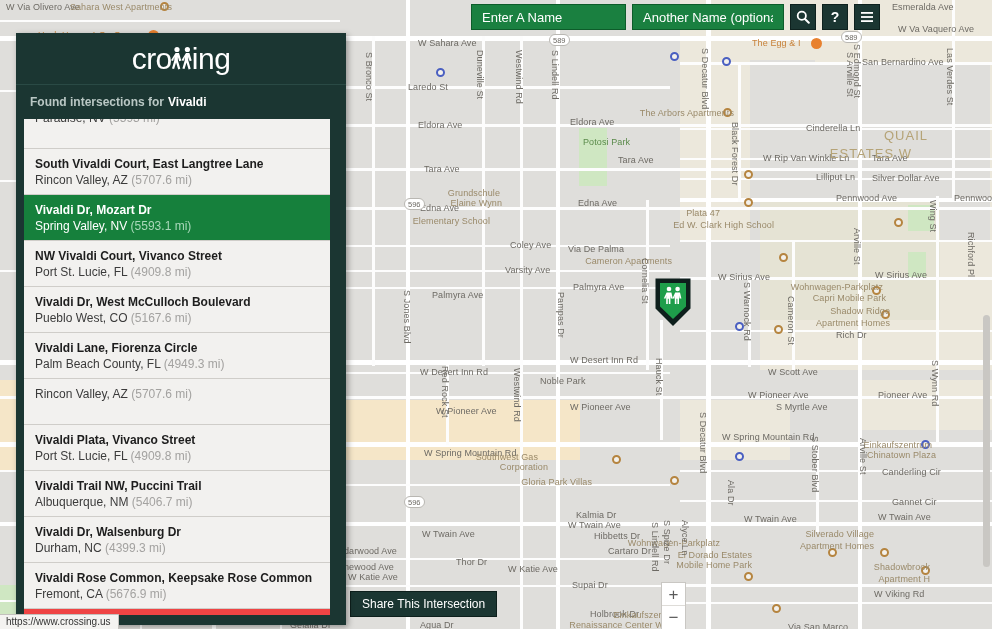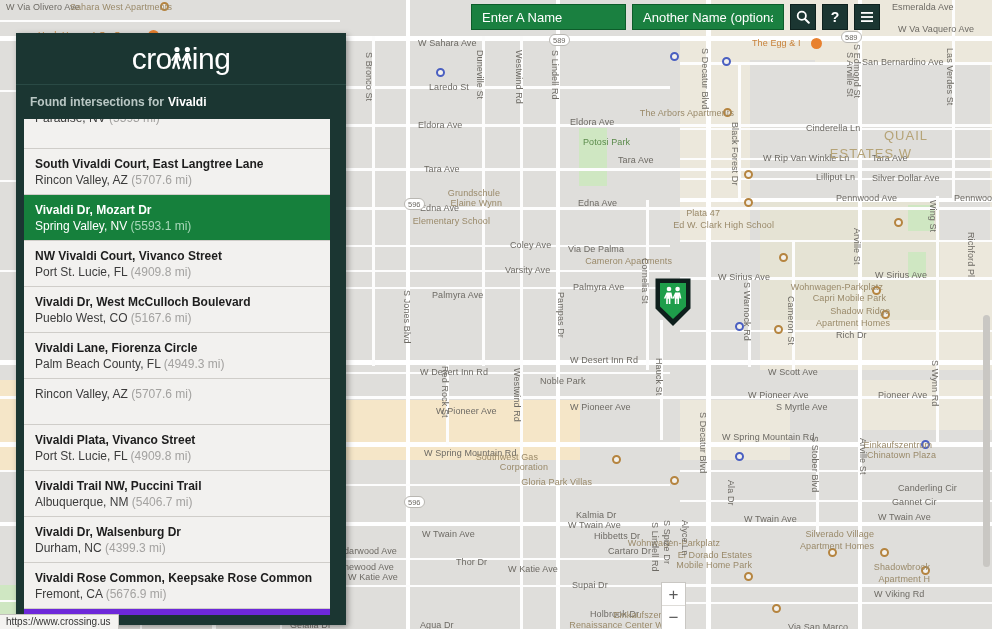--- a/index.html
+++ b/index.html
@@ -130,21 +130,21 @@
     font-weight: bold;
     flex: none;
   }
   #panel-subtitle .q { color: #ffffff; margin-left: 4px; }
 
   #results {
     flex: 1;
     margin: 0 16px 10px 8px;
     overflow: hidden;
     position: relative;
-    background: #6d28d9;
+    background: #ef4444;
   }
   #results-inner {
     position: absolute;
     left: 0; right: 0; top: -16px;
   }
   .result {
     background: #f2f1ef;
     border-bottom: 1px solid #cfcdc9;
     padding: 7px 11px 8px 11px;
     height: 46px;
@@ -348,21 +348,21 @@
     <div class="poi-dot" style="left:774px;top:325px;"></div>
     <div class="poi-dot" style="left:744px;top:572px;"></div>
     <div class="poi-dot" style="left:670px;top:476px;"></div>
     <div class="poi-dot" style="left:744px;top:170px;"></div>
 
     <div id="map-labels">
         <div class="lbl" style="left: 6px; top: 2px;">W Via Olivero Ave</div>
         <div class="lbl poi" style="left: 172px; top: 2px; transform: translateX(-100%);">Sahara West Apartments</div>
         <div class="lbl food" style="left: 38px; top: 30px;">Hash House A Go Go</div>
         <div class="lbl" style="left: 418px; top: 38px;">W Sahara Ave</div>
-        <div class="lbl" style="left: 429px; top: 82px;">Laredo St</div>
+        <div class="lbl" style="left: 408px; top: 82px;">Laredo St</div>
         <div class="lbl" style="left: 418px; top: 120px;">Eldora Ave</div>
         <div class="lbl" style="left: 424px; top: 164px;">Tara Ave</div>
         <div class="lbl" style="left: 420px; top: 203px;">Edna Ave</div>
         <div class="lbl" style="left: 570px; top: 117px;">Eldora Ave</div>
         <div class="lbl park" style="left: 583px; top: 137px;">Potosi Park</div>
         <div class="lbl" style="left: 618px; top: 155px;">Tara Ave</div>
         <div class="lbl" style="left: 578px; top: 198px;">Edna Ave</div>
         <div class="lbl poi" style="left: 500px; top: 188px; transform: translateX(-100%);">Grundschule</div>
         <div class="lbl poi" style="left: 502px; top: 198px; transform: translateX(-100%);">Elaine Wynn</div>
         <div class="lbl poi" style="left: 490px; top: 216px; transform: translateX(-100%);">Elementary School</div>
@@ -414,21 +414,21 @@
         <div class="lbl poi" style="left: 890px; top: 306px; transform: translateX(-100%);">Shadow Ridge</div>
         <div class="lbl poi" style="left: 890px; top: 318px; transform: translateX(-100%);">Apartment Homes</div>
         <div class="lbl" style="left: 836px; top: 330px;">Rich Dr</div>
         <div class="lbl" style="left: 768px; top: 367px;">W Scott Ave</div>
         <div class="lbl" style="left: 878px; top: 390px;">Pioneer Ave</div>
         <div class="lbl" style="left: 748px; top: 390px;">W Pioneer Ave</div>
         <div class="lbl" style="left: 776px; top: 402px;">S Myrtle Ave</div>
         <div class="lbl" style="left: 722px; top: 432px;">W Spring Mountain Rd</div>
         <div class="lbl poi" style="left: 932px; top: 440px; transform: translateX(-100%);">Einkaufszentrum</div>
         <div class="lbl poi" style="left: 936px; top: 450px; transform: translateX(-100%);">Chinatown Plaza</div>
-        <div class="lbl" style="left: 882px; top: 483px; margin-left: 16px;">Canderling Cir</div>
+        <div class="lbl" style="left: 882px; top: 467px;">Canderling Cir</div>
         <div class="lbl" style="left: 892px; top: 497px;">Gannet Cir</div>
         <div class="lbl" style="left: 744px; top: 514px;">W Twain Ave</div>
         <div class="lbl" style="left: 878px; top: 512px;">W Twain Ave</div>
         <div class="lbl poi" style="left: 874px; top: 529px; transform: translateX(-100%);">Silverado Village</div>
         <div class="lbl poi" style="left: 874px; top: 541px; transform: translateX(-100%);">Apartment Homes</div>
         <div class="lbl poi" style="left: 720px; top: 538px; transform: translateX(-100%);">Wohnwagen-Parkplatz</div>
         <div class="lbl poi" style="left: 752px; top: 550px; transform: translateX(-100%);">El Dorado Estates</div>
         <div class="lbl poi" style="left: 752px; top: 560px; transform: translateX(-100%);">Mobile Home Park</div>
         <div class="lbl poi" style="left: 930px; top: 562px; transform: translateX(-100%);">Shadowbrook</div>
         <div class="lbl poi" style="left: 930px; top: 574px; transform: translateX(-100%);">Apartment H</div>
@@ -589,20 +589,23 @@
             <div class="r-sub"><span>Fremont, CA</span><span class="r-dist"> (5676.9 mi)</span></div>
           </div>
         </div>
     </div>
   </div>
 
   <div id="panel-scrollbar">
     <div id="panel-scroll-thumb"></div>
   </div>
 
+  <div id="share-btn">
+    <span>Share This Intersection</span>
+  </div>
 
   <div id="zoom-ctl">
     <div id="zoom-in">+</div>
     <div id="zoom-out">−</div>
   </div>
 
   <div id="statusbar">
     <span>https://www.crossing.us</span>
   </div>
 

